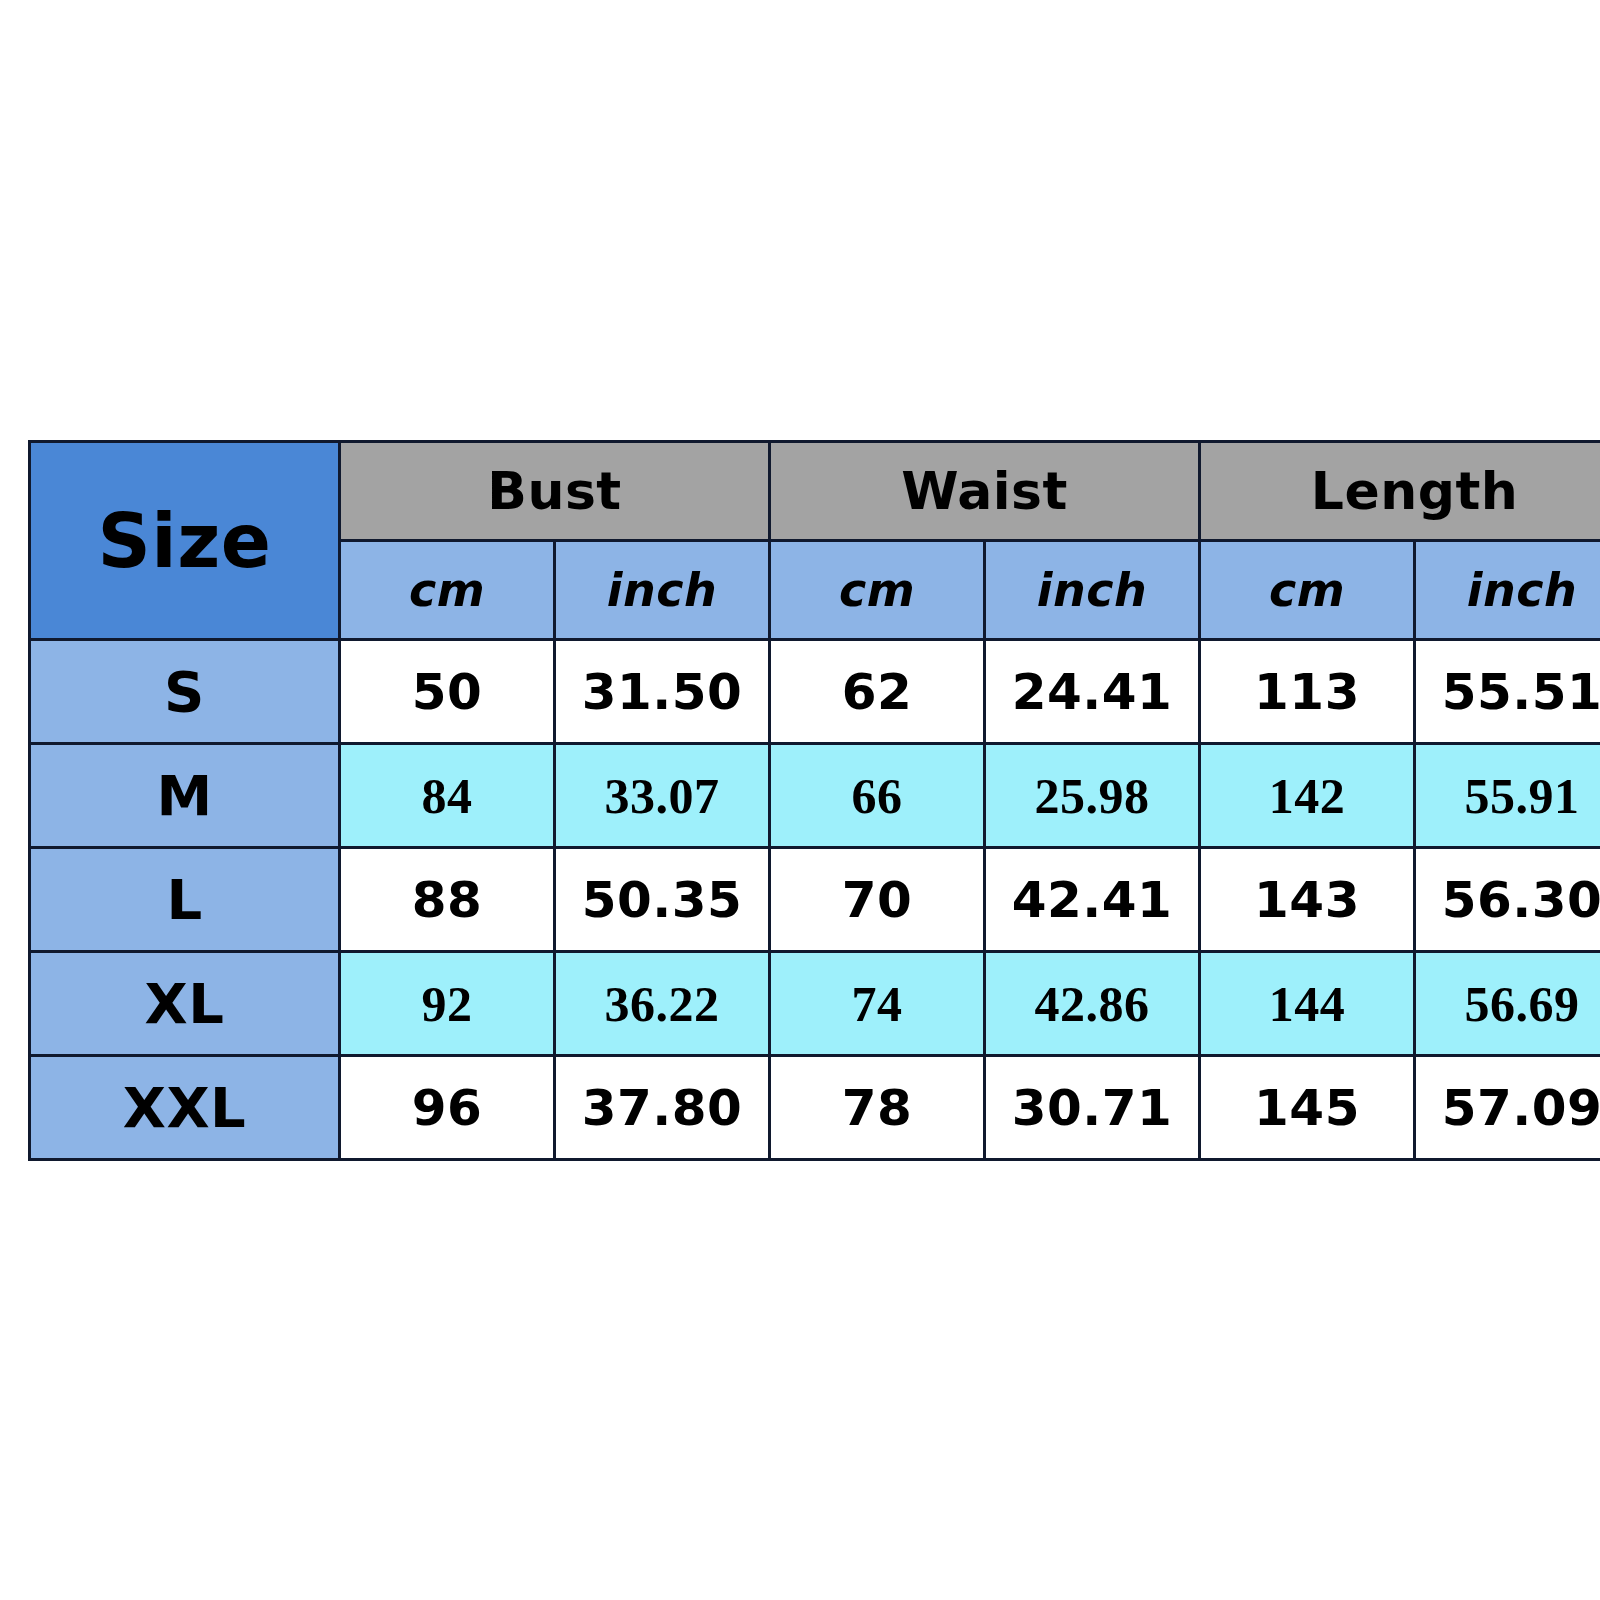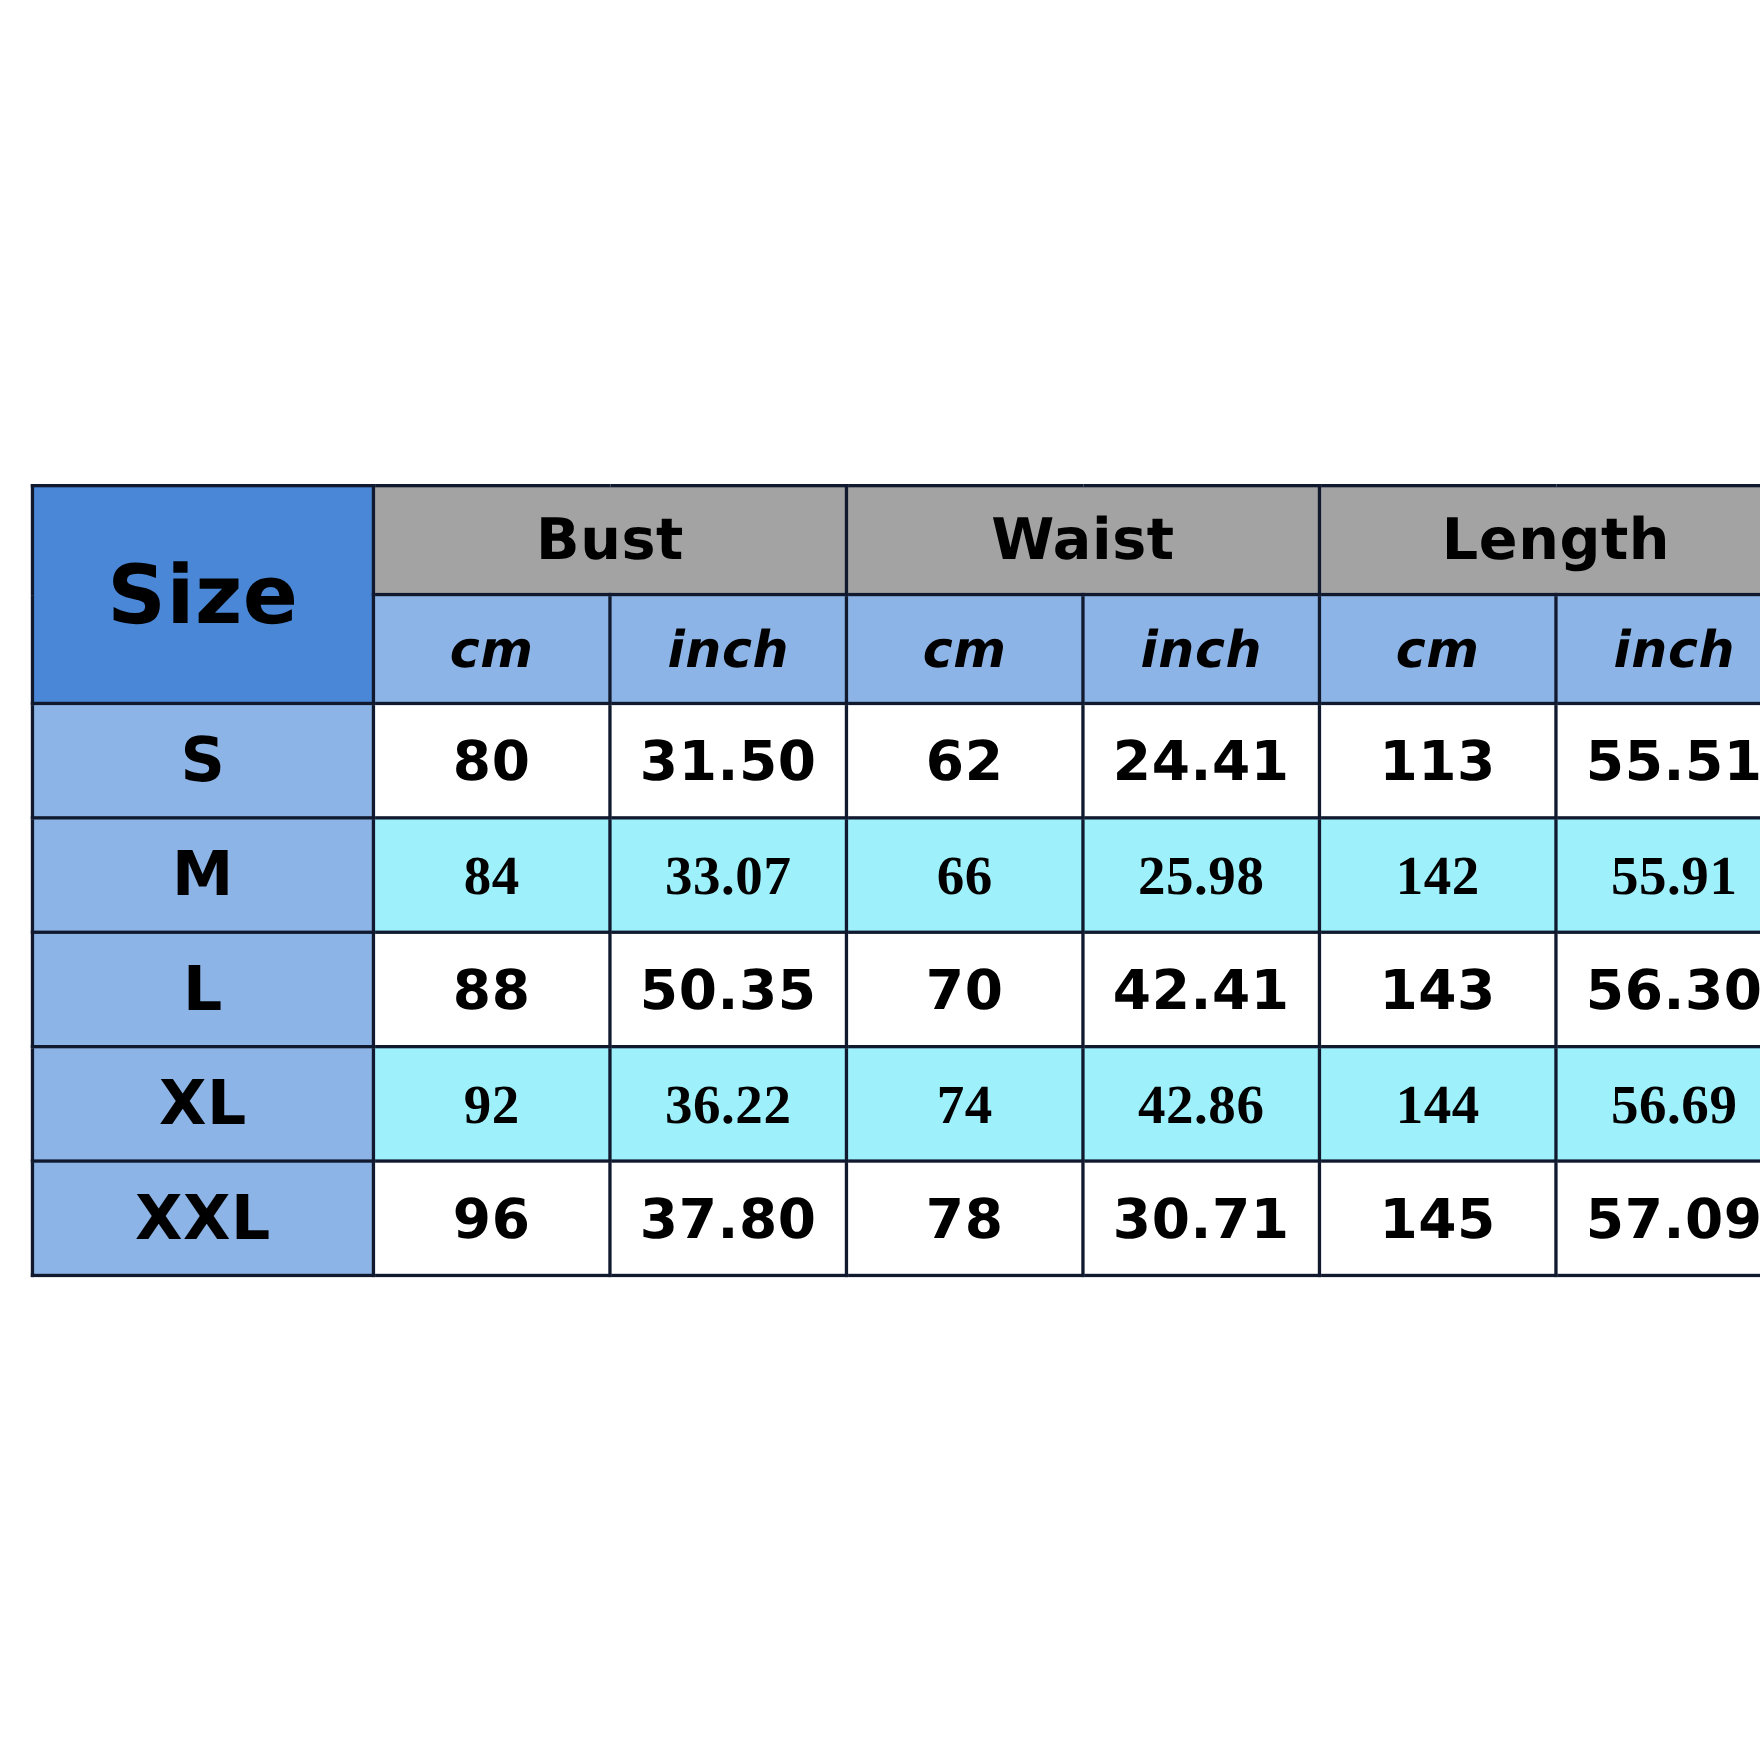--- a/index.html
+++ b/index.html
@@ -127,21 +127,21 @@
           <th class="unit-head">cm</th>
           <th class="unit-head">inch</th>
           <th class="unit-head">cm</th>
           <th class="unit-head">inch</th>
         </tr>
       </thead>
 
       <tbody>
         <tr>
           <td class="size-label">S</td>
-          <td class="val">80</td>
+          <td class="val">50</td>
           <td class="val">31.50</td>
           <td class="val">62</td>
           <td class="val">24.41</td>
           <td class="val">113</td>
           <td class="val">55.51</td>
         </tr>
         <tr class="alt">
           <td class="size-label">M</td>
           <td class="val">84</td>
           <td class="val">33.07</td>

